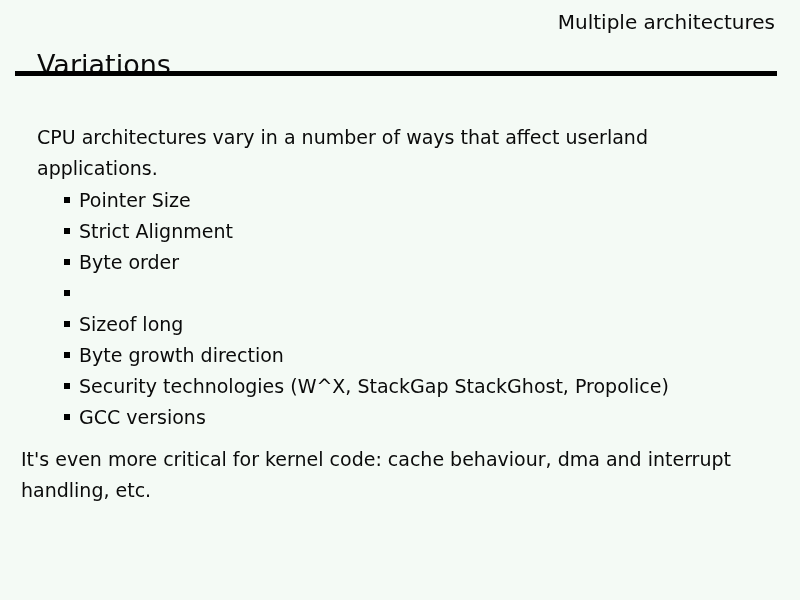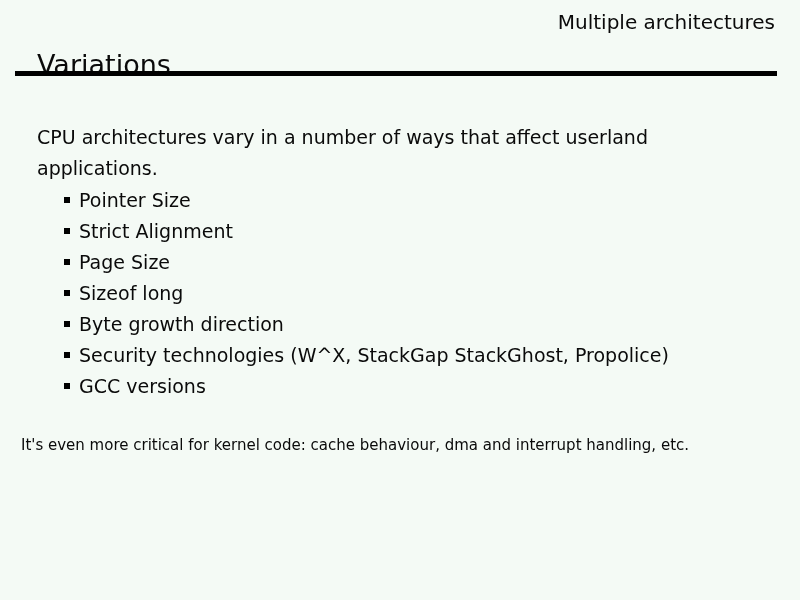--- a/index.html
+++ b/index.html
@@ -67,25 +67,25 @@
   }
   .bullet-square {
     flex: 0 0 auto;
     width: 6px;
     height: 6px;
     margin-right: 9px;
     background: #000000;
   }
   .kernel-note {
     position: absolute;
-    top: 430px;
+    top: 444px;
     left: 21px;
     width: 762px;
     margin: 0;
-    font-size: 15px;
+    font-size: 19px;
     line-height: 31px;
   }
 </style>
 </head>
 <body>
 
 <div class="slide">
 
   <div class="header-label">Multiple architectures</div>
 
@@ -99,21 +99,24 @@
     <li class="bullet-item">
       <span class="bullet-square"></span>
       <span>Pointer Size</span>
     </li>
     <li class="bullet-item">
       <span class="bullet-square"></span>
       <span>Strict Alignment</span>
     </li>
     <li class="bullet-item">
       <span class="bullet-square"></span>
-      <span>Page Size</span>
+      <span>Byte order</span>
+    </li>
+    <li class="bullet-item">
+      <span class="bullet-square"></span>
     </li>
     <li class="bullet-item">
       <span class="bullet-square"></span>
       <span>Sizeof long</span>
     </li>
     <li class="bullet-item">
       <span class="bullet-square"></span>
       <span>Byte growth direction</span>
     </li>
     <li class="bullet-item">

